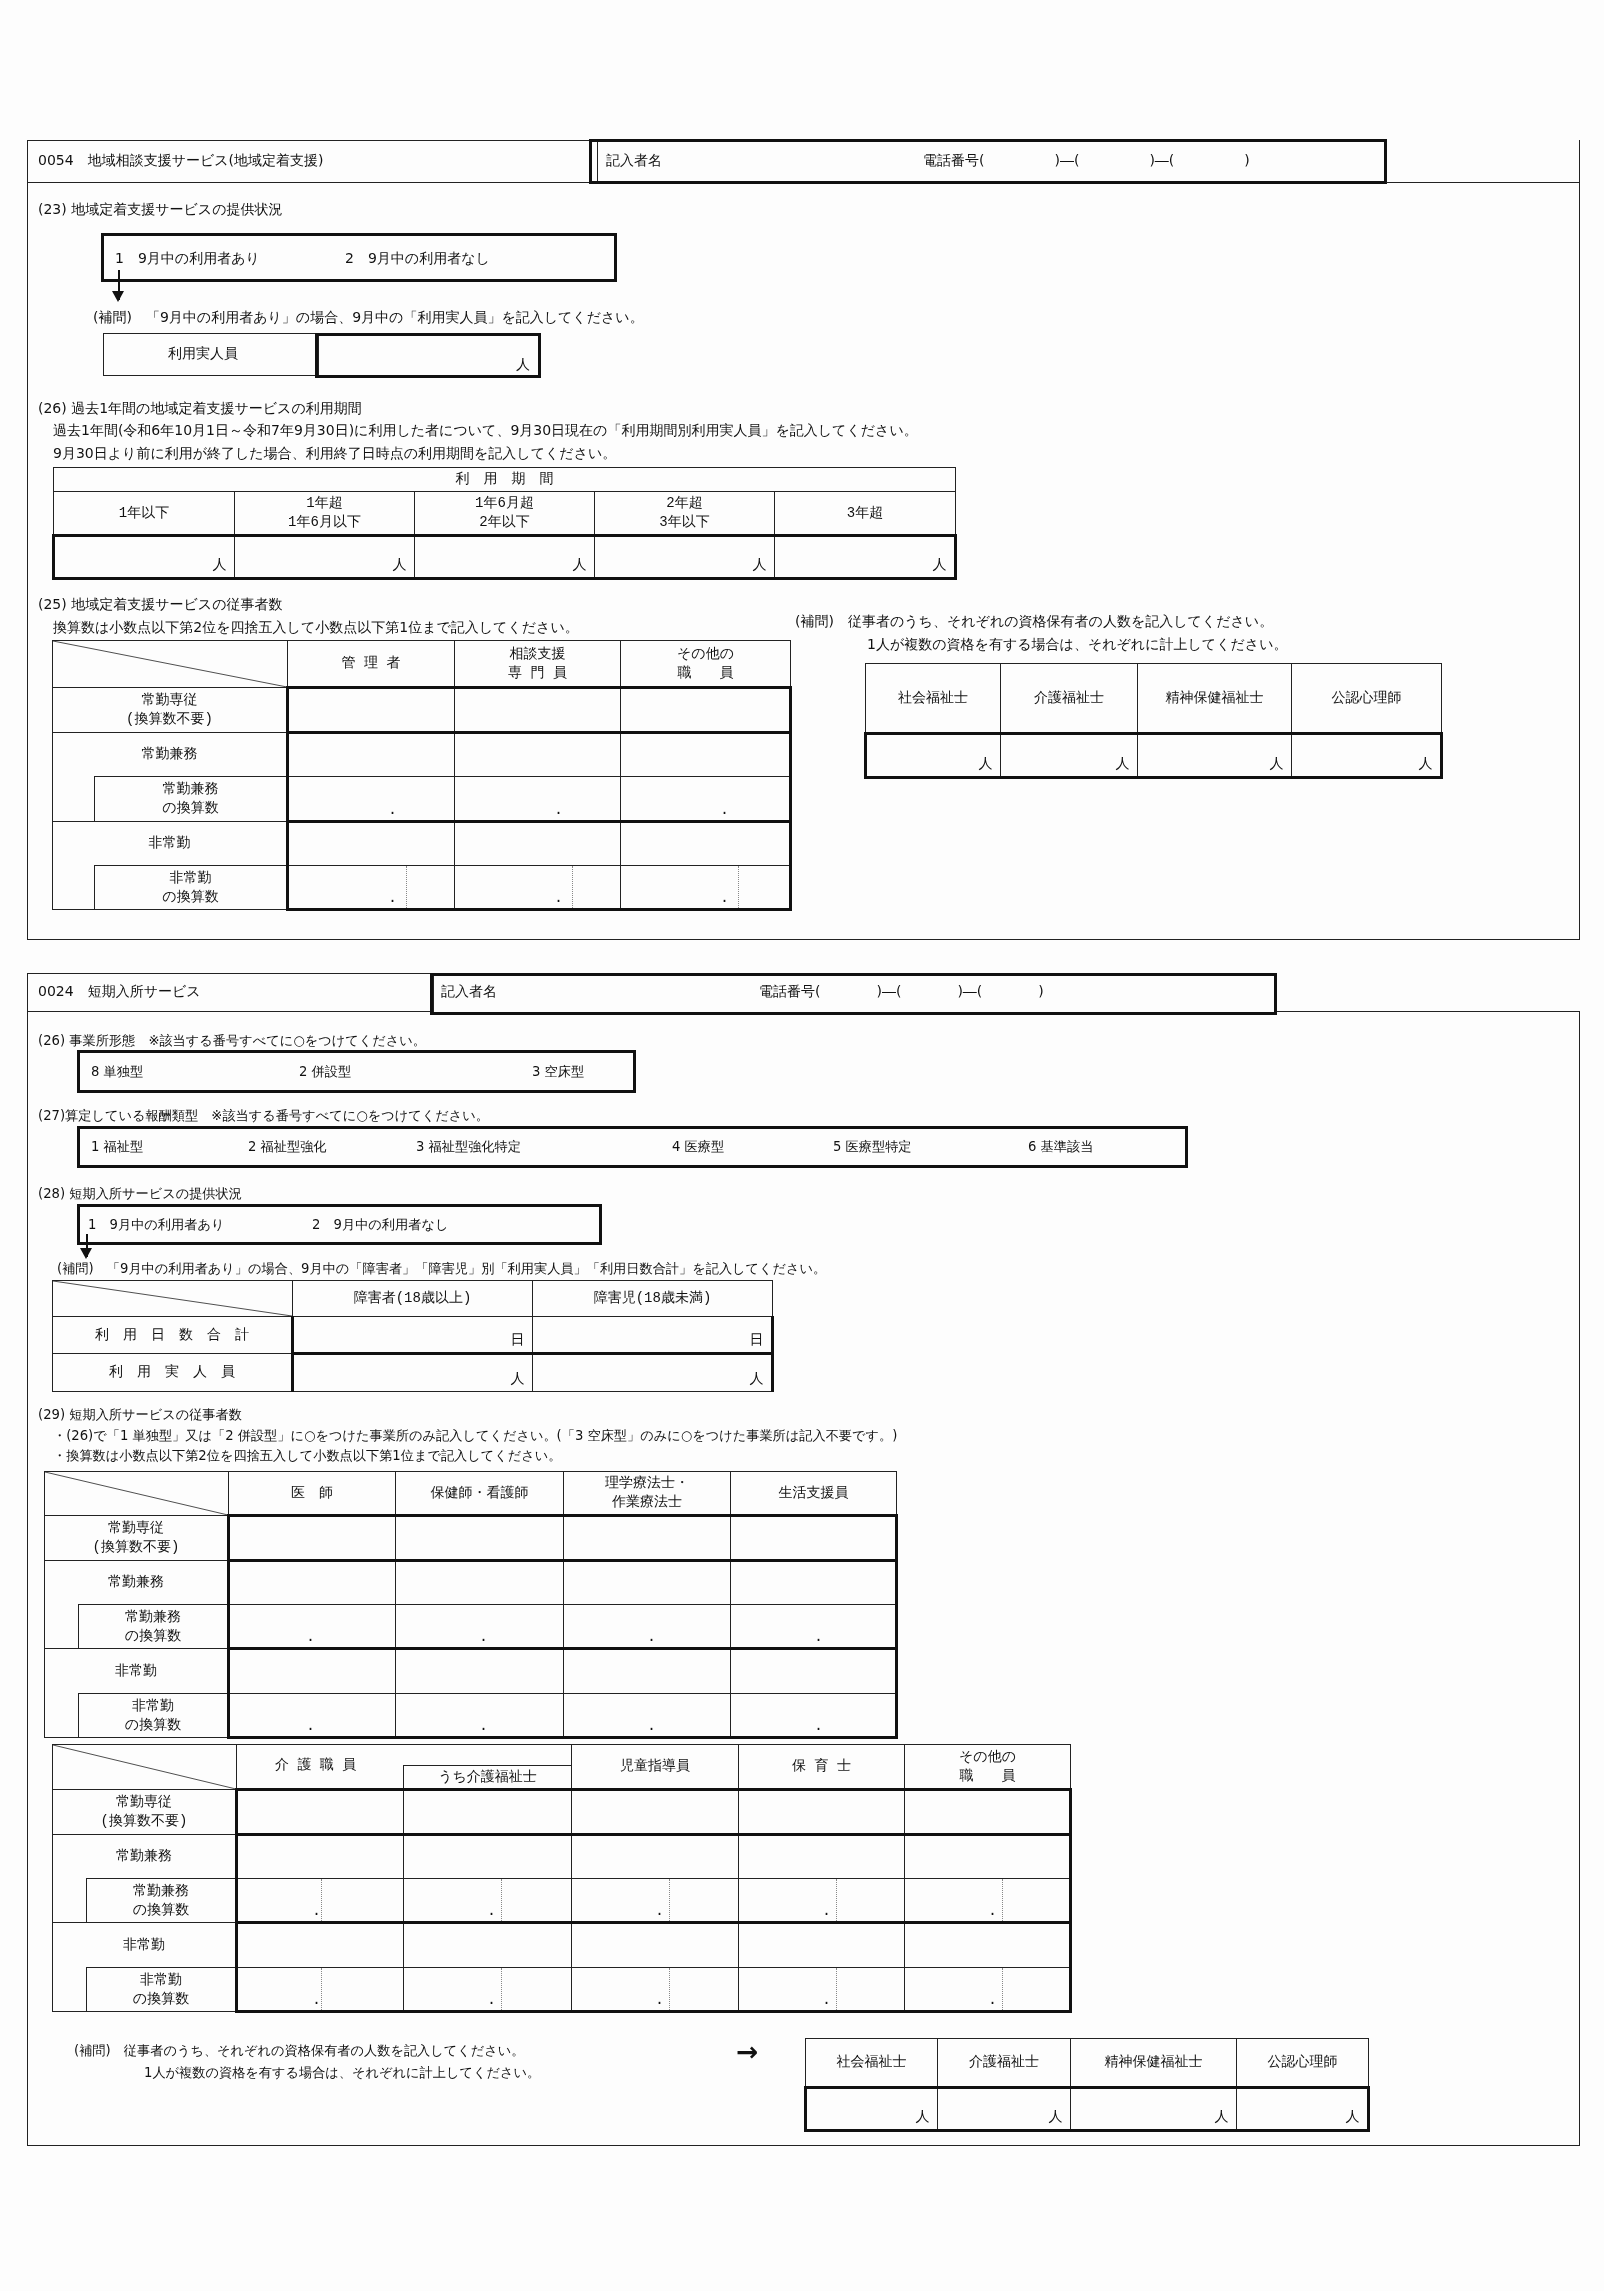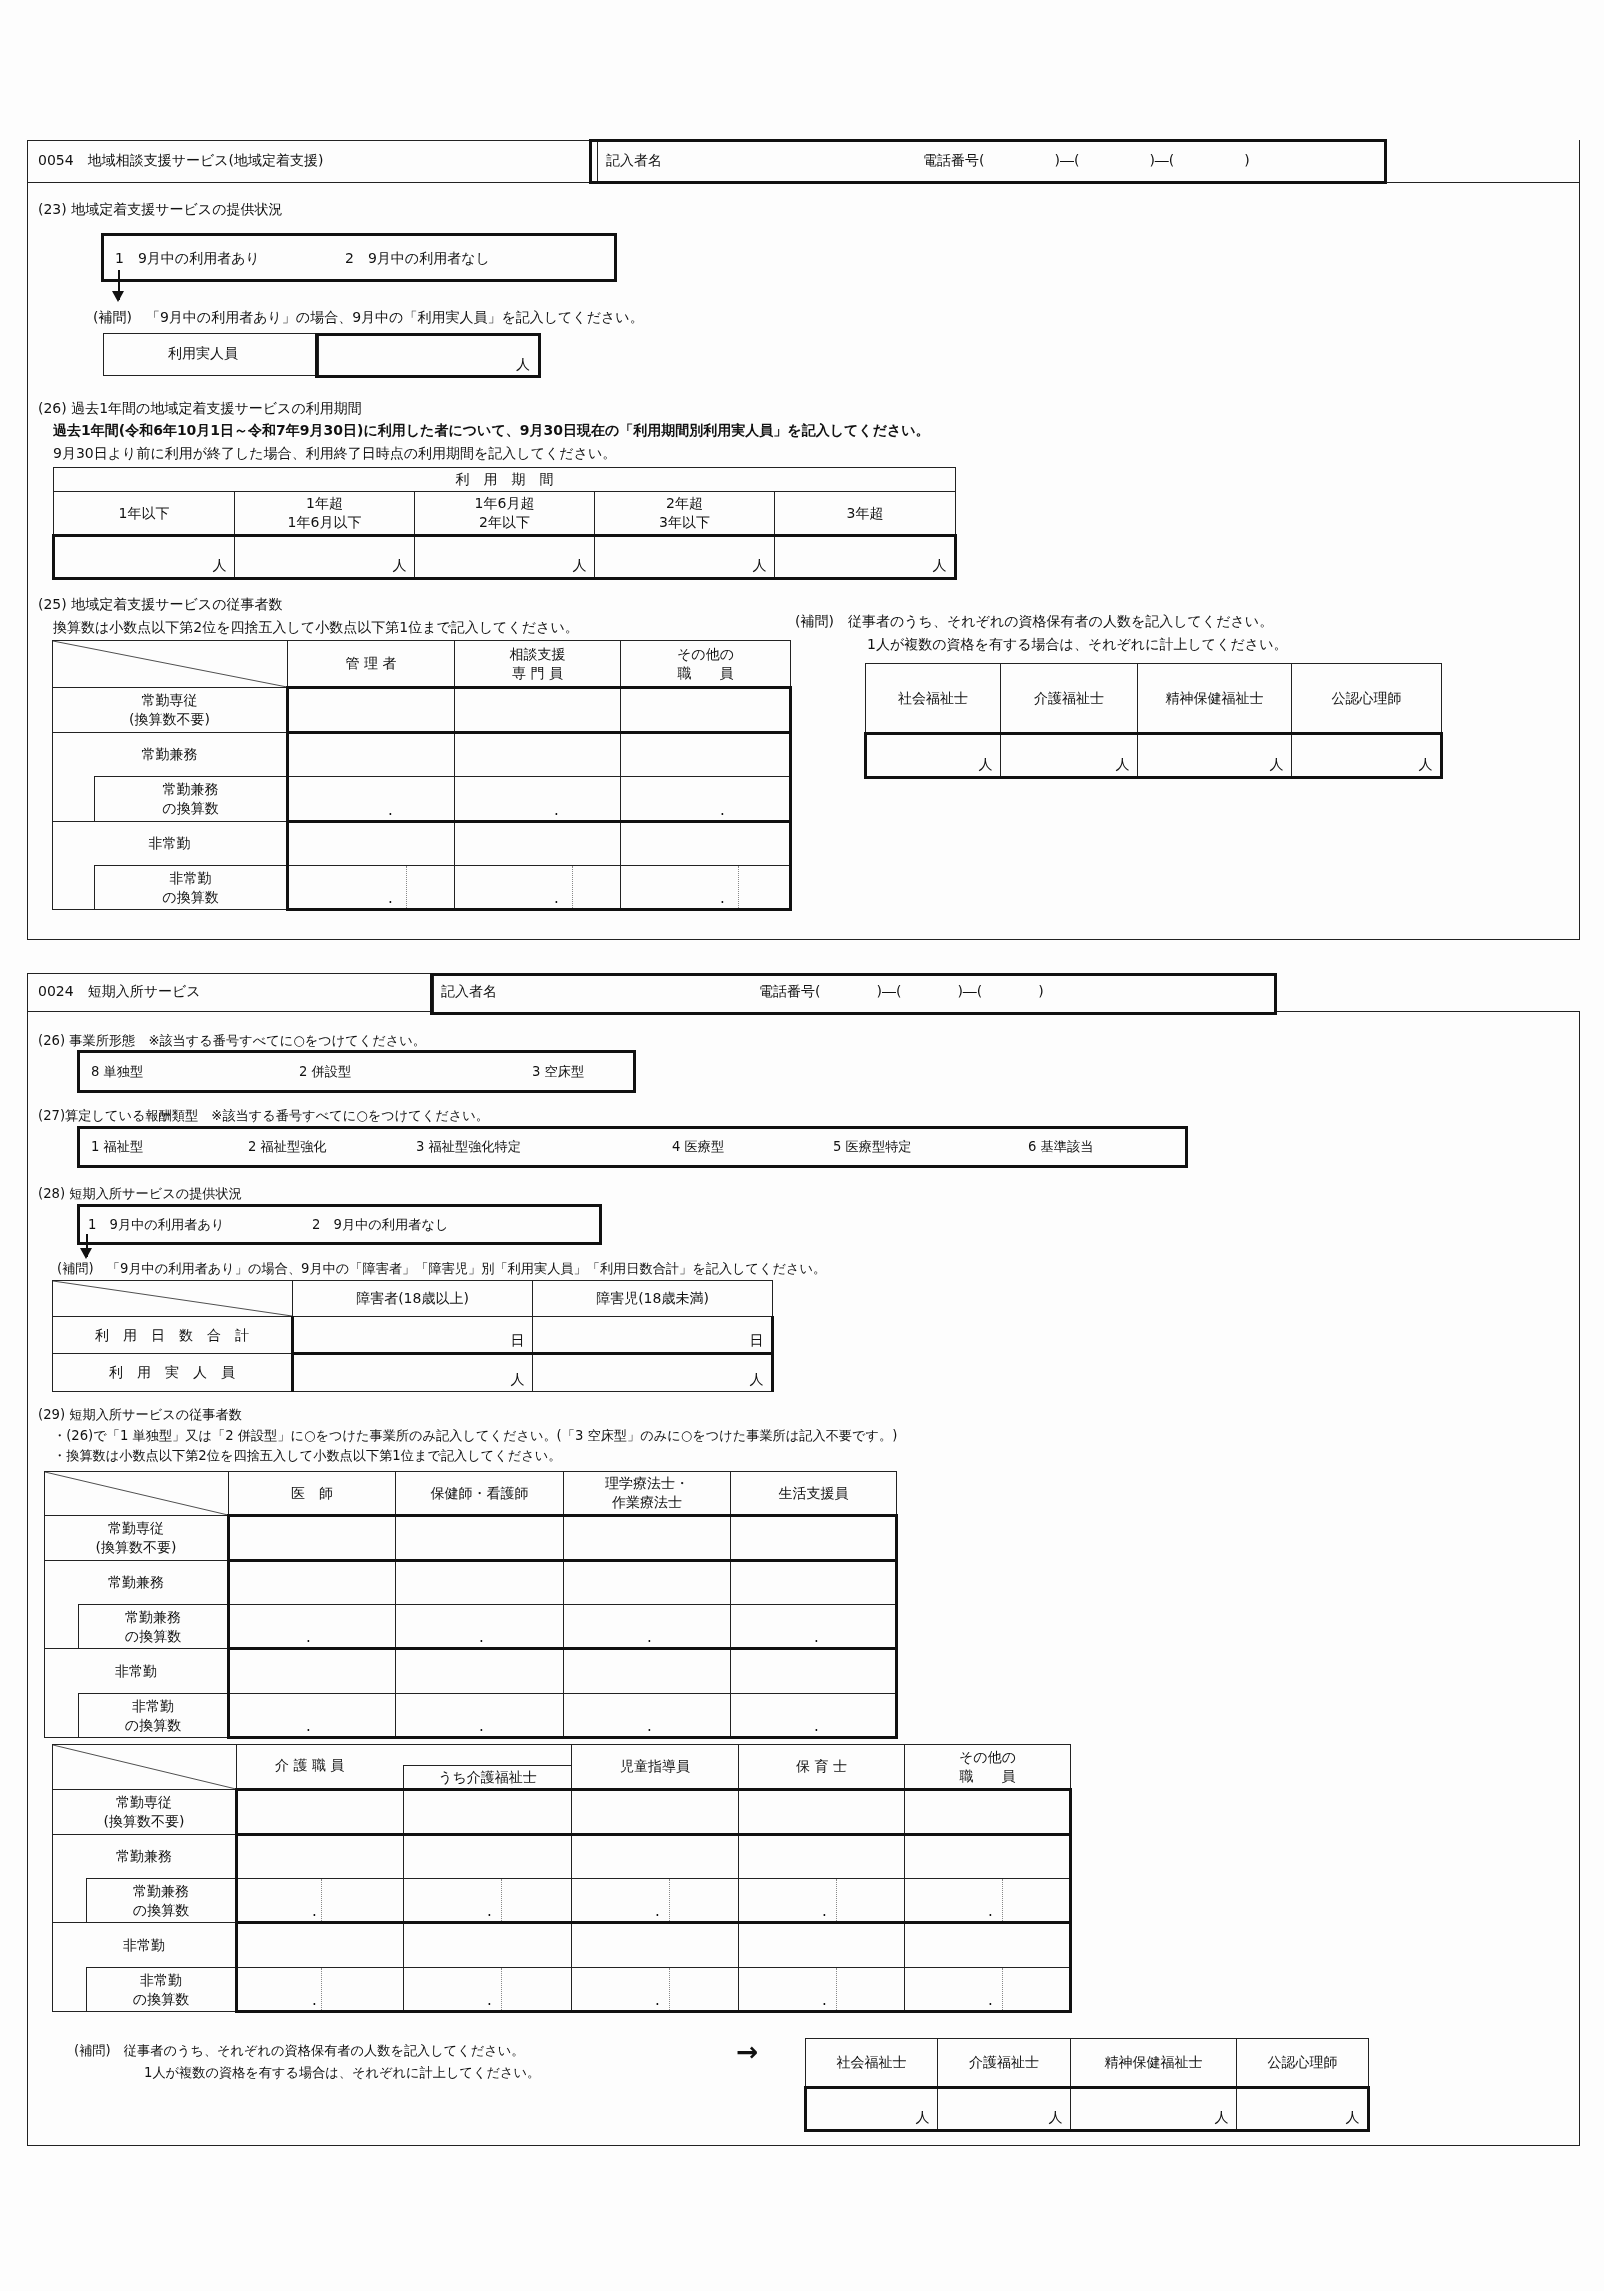--- a/index.html
+++ b/index.html
@@ -2,21 +2,21 @@
 <html style="font-size:15px"><head>
 <meta charset="utf-8">
 <style>
   html, body { margin:0; padding:0; background:#fdfdfd; }
   body { width:1604px; height:2291px; position:relative; font-family:"DejaVu Sans","Liberation Sans",sans-serif; color:#111; font-size:14px; }
   .abs { position:absolute; box-sizing:border-box; }
   .frame { border:1.4px solid #222; }
   .thick { border:3.8px solid #111; }
   .txt { position:absolute; white-space:nowrap; font-size:14px; line-height:17px; }
   .sm { font-size:13.2px; }
-  table { border-collapse:collapse; position:absolute; table-layout:fixed; }
+  table { border-collapse:collapse; position:absolute; table-layout:fixed;font-family:Liberation Mono, monospace; }
   td, th { border:1.4px solid #222; padding:0; font-weight:normal; font-size:14px; text-align:center; vertical-align:middle; line-height:19px; position:relative; }
   .unit { position:absolute; right:7.6px; bottom:1.9px; font-size:14px; }
   .dot { position:absolute; bottom:0px; font-size:15px; }
   .dash { position:absolute; top:0; bottom:0; border-left:0.9px dotted #888; }
   .tk { border-top:3.8px solid #111 !important; }
   .tkb { border-bottom:3.8px solid #111 !important; }
   .tkl { border-left:3.8px solid #111 !important; }
   .tkr { border-right:3.8px solid #111 !important; }
   .notop { border-top:none !important; }
   .nobottom { border-bottom:none !important; }
@@ -42,21 +42,21 @@
 <div class="txt" style="left:115px;top:250px;">1　9月中の利用者あり</div>
 <div class="txt" style="left:345px;top:250px;">2　9月中の利用者なし</div>
 <div class="arrow-v" style="left:118px;top:270px;height:30px;"></div>
 <div class="txt" style="left:93px;top:309px;">(補問)　「9月中の利用者あり」の場合、9月中の「利用実人員」を記入してください。</div>
 <div class="abs frame" style="left:103px;top:333px;width:216px;height:43px;"></div>
 <div class="txt" style="left:168px;top:345px;">利用実人員</div>
 <div class="abs thick" style="left:315px;top:333px;width:226px;height:45px;"></div>
 <div class="txt" style="left:516px;top:356px;">人</div>
 
 <div class="txt" style="left:38px;top:400px;">(26) 過去1年間の地域定着支援サービスの利用期間</div>
-<div class="txt" style="left:53px;top:422px;font-weight:bold;">過去1年間(令和6年10月1日～令和7年9月30日)に利用した者について、9月30日現在の「利用期間別利用実人員」を記入してください。</div>
+<div class="txt" style="left:53px;top:422px;">過去1年間(令和6年10月1日～令和7年9月30日)に利用した者について、9月30日現在の「利用期間別利用実人員」を記入してください。</div>
 <div class="txt" style="left:53px;top:445px;">9月30日より前に利用が終了した場合、利用終了日時点の利用期間を記入してください。</div>
 <table style="left:52px;top:467px;width:901px;">
   <colgroup>
       <col style="width:181px">
       <col style="width:180px">
       <col style="width:180px">
       <col style="width:180px">
       <col style="width:181px">
     </colgroup>
   <tbody>

